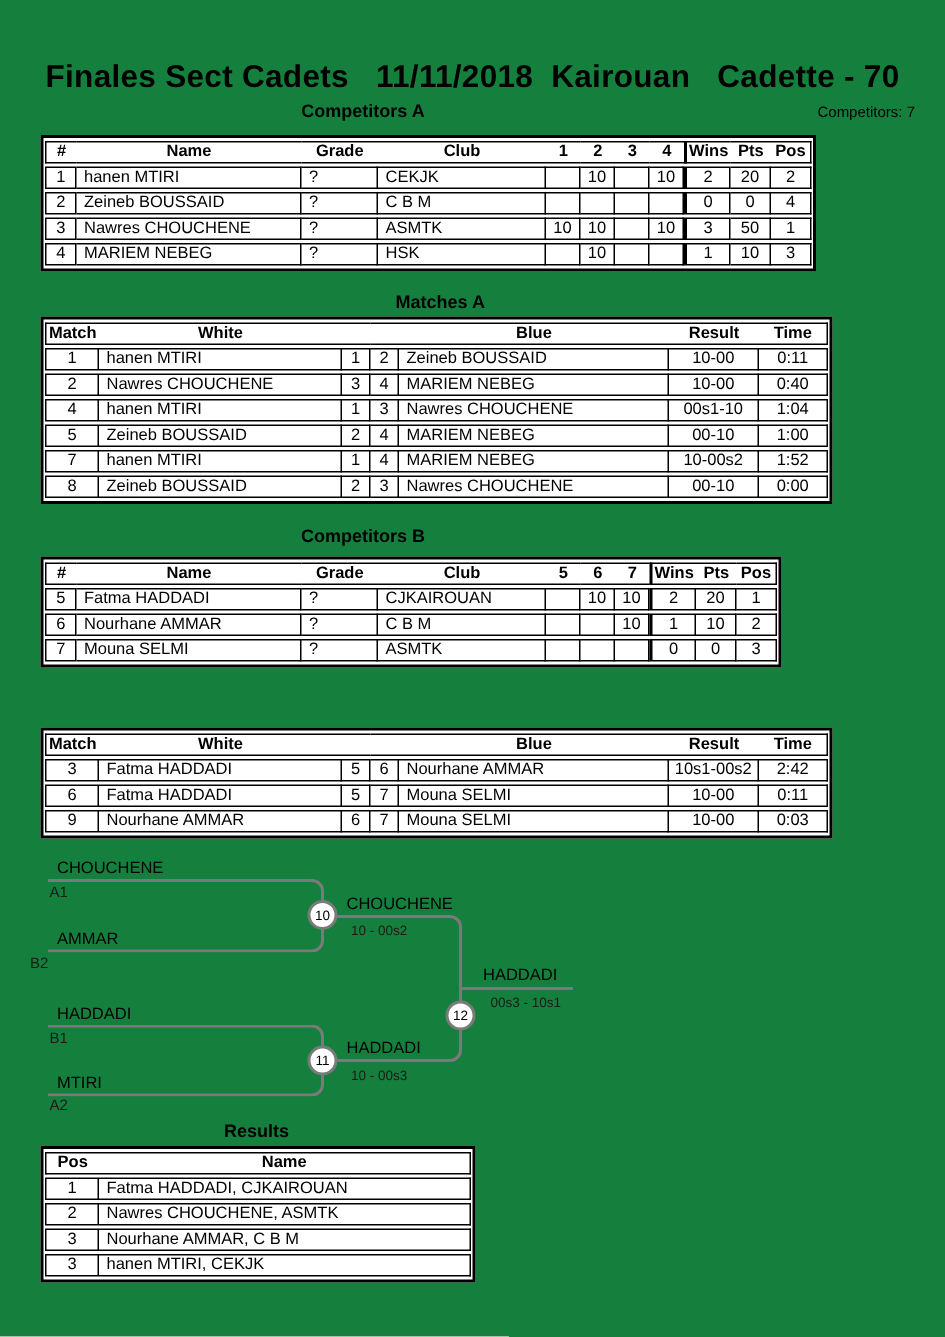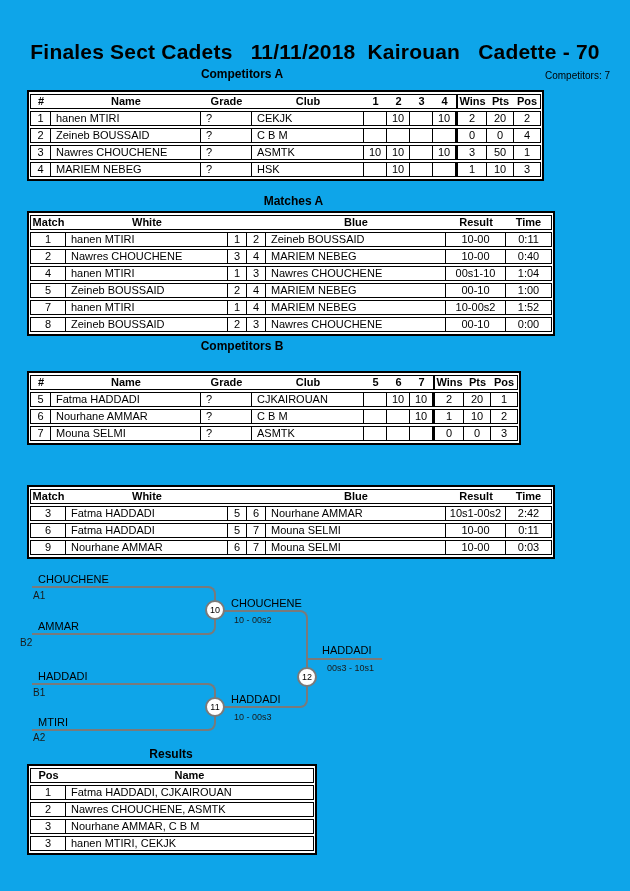--- a/index.html
+++ b/index.html
@@ -1,20 +1,20 @@
 <!DOCTYPE html>
 <html><head>
 <meta charset="utf-8">
 <style>
   * { box-sizing: border-box; margin: 0; padding: 0; }
   html,body { background:#fff; }
   .page {
     position: relative;
     width: 630px; height: 891px;
-    background: #0ea5e9;
+    background: #15803d;
     font-family: "Liberation Sans", "DejaVu Sans", sans-serif;
     color: #000;
     overflow: hidden;
   }
   .main-title {
     position: absolute; top: 40px; left: 0; width: 630px;
     text-align: center; font-size: 21px; font-weight: bold;
     white-space: pre; letter-spacing: 0.2px;
   }
   .sec-title { position: absolute; font-size: 12px; font-weight: bold; text-align: center; }
@@ -229,21 +229,21 @@
       <td class="l">Zeineb BOUSSAID</td>
       <td>2</td>
       <td>3</td>
       <td class="l">Nawres CHOUCHENE</td>
       <td>00-10</td>
       <td>0:00</td>
     </tr>
   </tbody>
     </table>
 
-  <div class="sec-title" style="top:339px; left:27px; width:430px;">Competitors B</div>
+  <div class="sec-title" style="top:350px; left:27px; width:430px;">Competitors B</div>
 
   <table class="grid" style="top:371px; left:27px;">
     <colgroup>
       <col style="width:21px">
         <col style="width:150px">
         <col style="width:51px">
         <col style="width:112px">
       <col style="width:23px">
         <col style="width:23px">
         <col style="width:23px">

